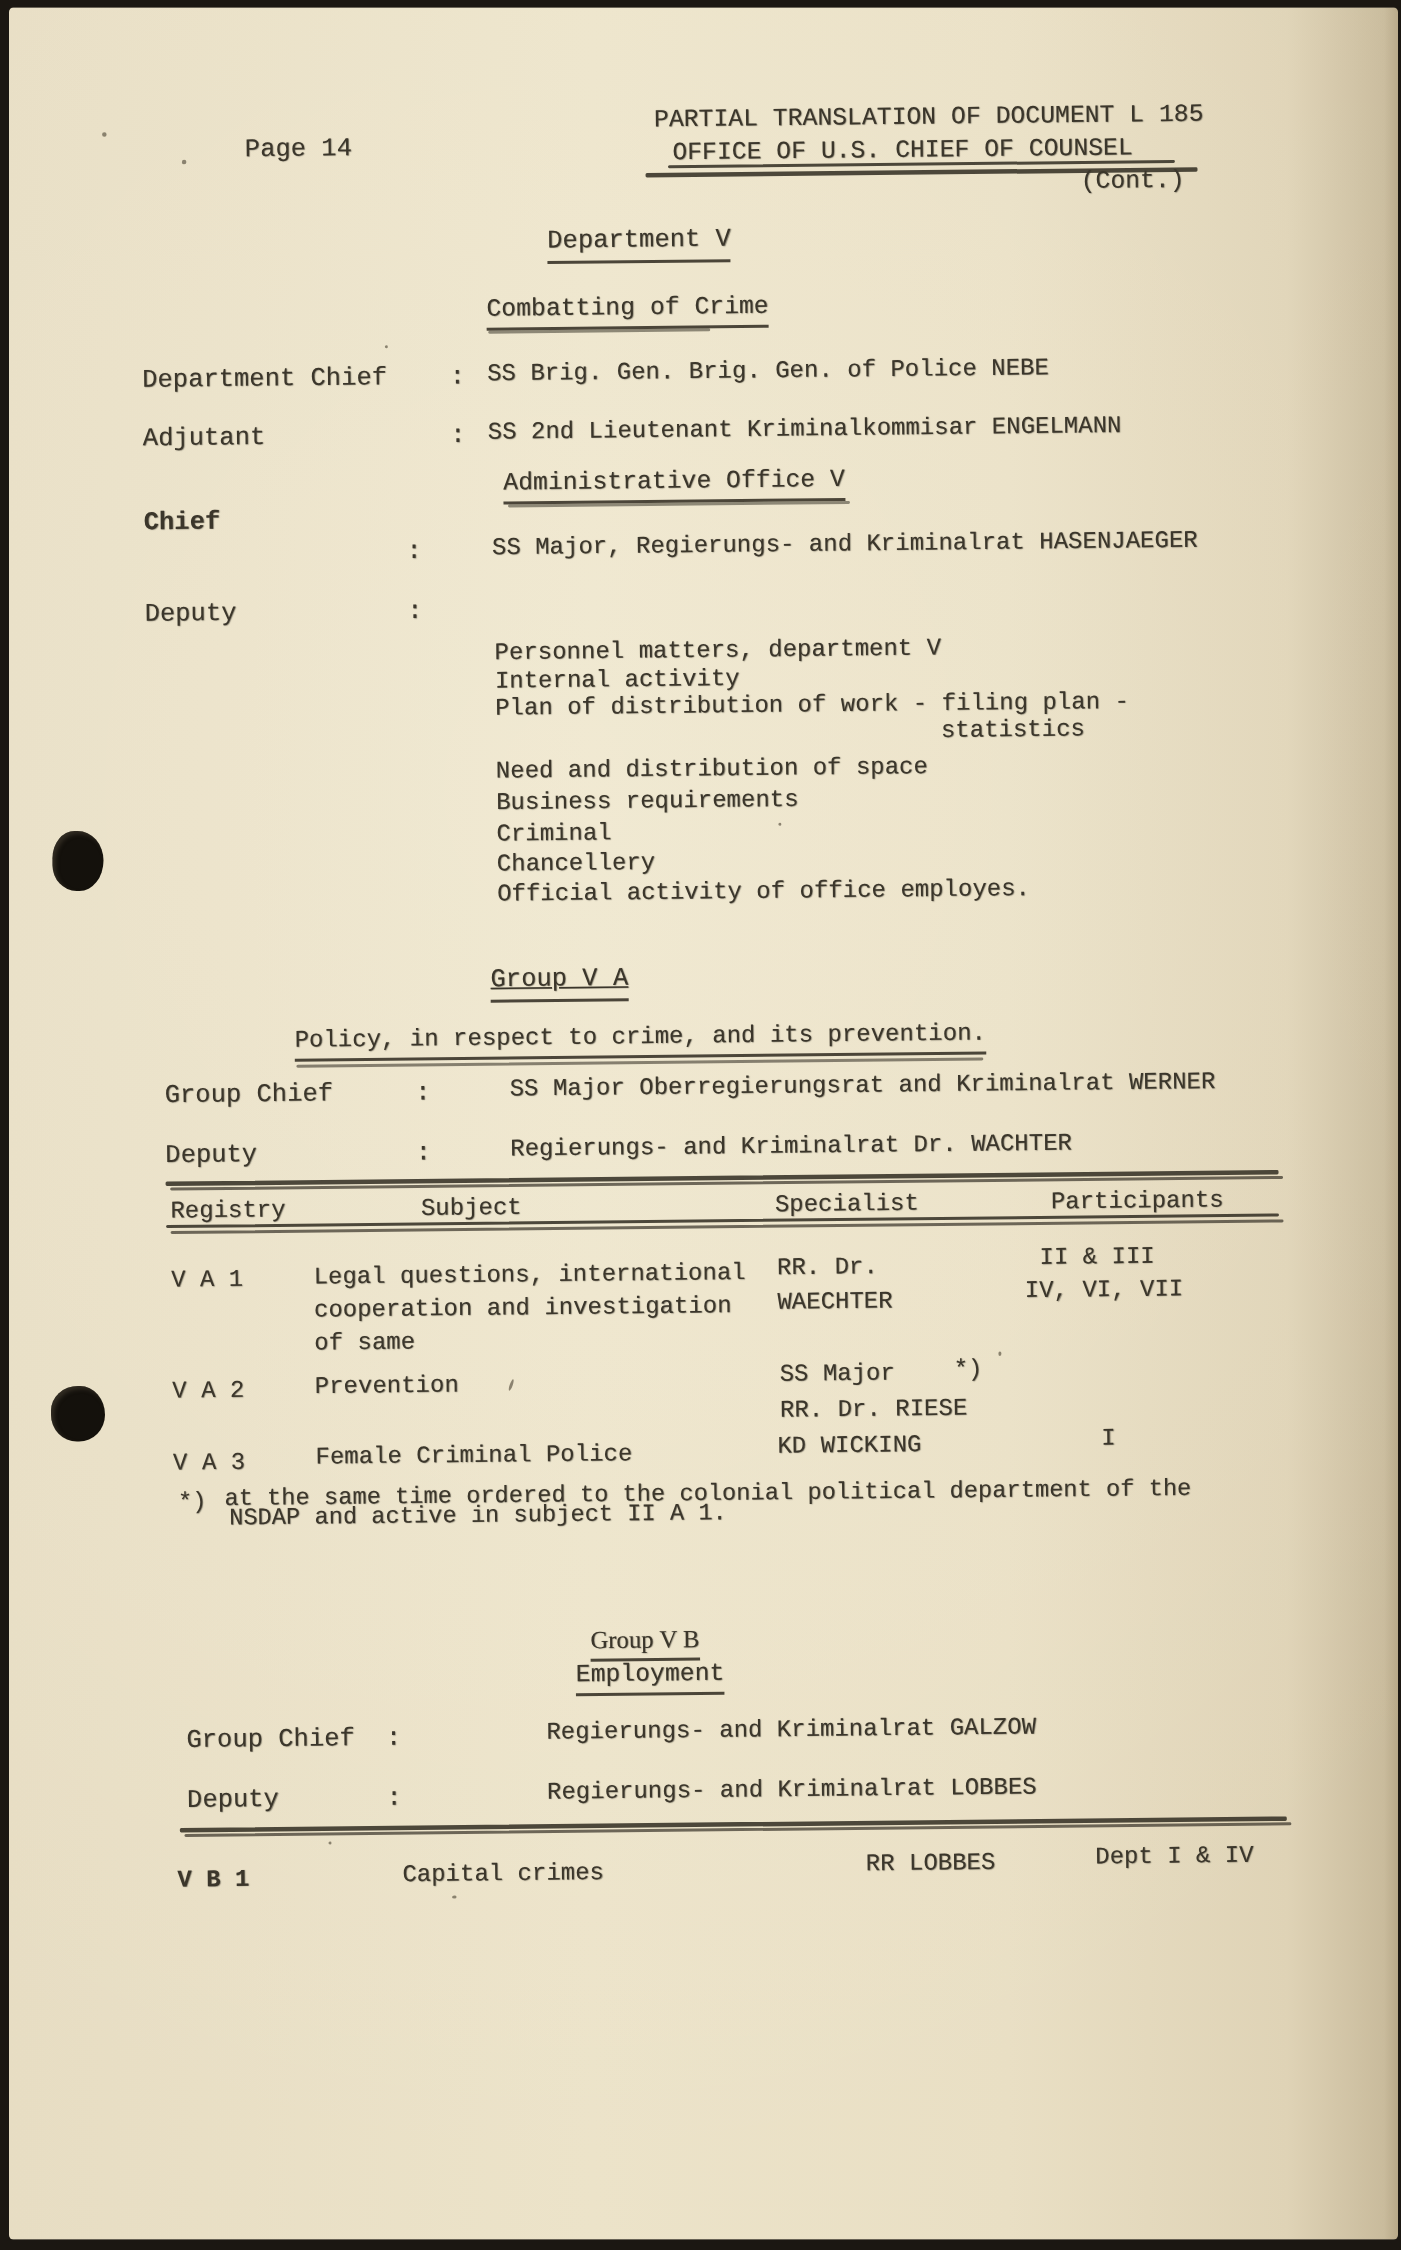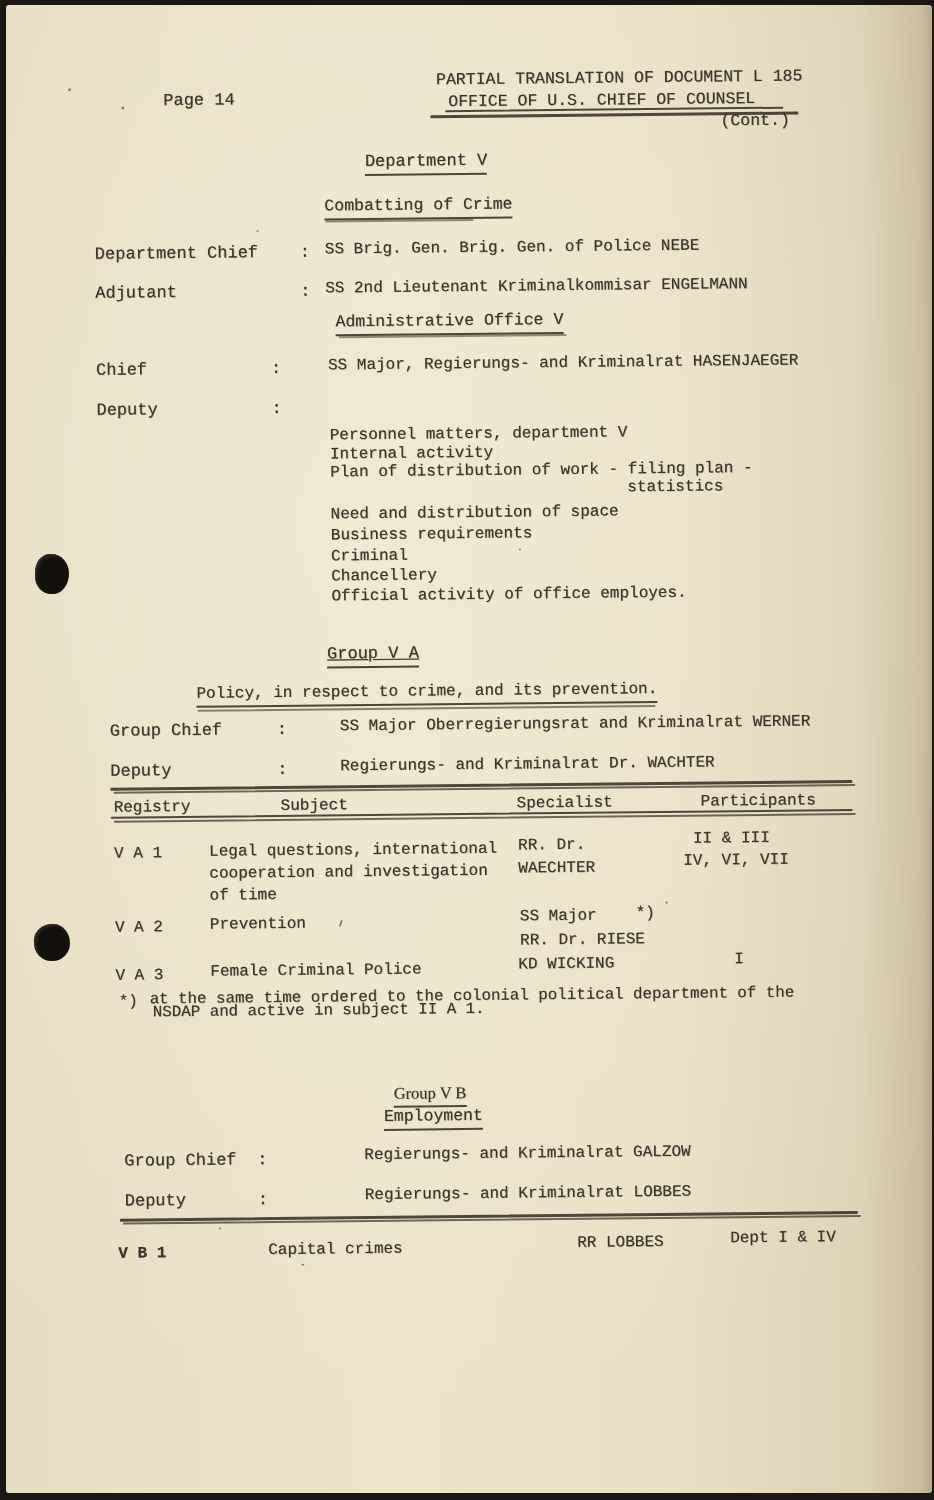--- a/index.html
+++ b/index.html
@@ -60,21 +60,21 @@
   <div class="t fs17" style="left:305px;top:241px;">:</div>
   <div class="t" style="left:330px;top:238px;">SS Brig. Gen. Brig. Gen. of Police NEBE</div>
 
   <div class="t fs17" style="left:100px;top:280px;">Adjutant</div>
   <div class="t fs17" style="left:305px;top:280px;">:</div>
   <div class="t" style="left:330px;top:277px;">SS 2nd Lieutenant Kriminalkommisar ENGELMANN</div>
 
   <div class="t fs165 u" style="left:340px;top:311px;">Administrative Office V</div>
   <div class="rule" style="left:343px;top:335px;width:228px;opacity:.6;"></div>
 
-  <div class="t fs17" style="left:100px;top:357px;">Chief</div>
+  <div class="t fs17" style="left:100px;top:336px;font-weight:bold;">Chief</div>
   <div class="t fs17" style="left:275px;top:357px;">:</div>
   <div class="t" style="left:332px;top:354px;">SS Major, Regierungs- and Kriminalrat HASENJAEGER</div>
 
   <div class="t fs17" style="left:100px;top:397px;">Deputy</div>
   <div class="t fs17" style="left:275px;top:397px;">:</div>
 
   <div class="t" style="left:333px;top:424px;">Personnel matters, department V</div>
   <div class="t" style="left:333px;top:443px;">Internal activity</div>
   <div class="t" style="left:333px;top:461px;">Plan of distribution of work - filing plan -</div>
   <div class="t" style="left:630px;top:479px;">statistics</div>
@@ -99,21 +99,21 @@
   <div class="rule thick dbl" style="left:110px;top:784px;width:742px;"></div>
   <div class="t" style="left:113px;top:794px;">Registry</div>
   <div class="t" style="left:280px;top:794px;">Subject</div>
   <div class="t" style="left:516px;top:794px;">Specialist</div>
   <div class="t" style="left:700px;top:794px;">Participants</div>
   <div class="rule dbl" style="left:110px;top:813px;width:742px;"></div>
 
   <div class="t" style="left:113px;top:840px;">V A 1</div>
   <div class="t" style="left:208px;top:839px;">Legal questions, international</div>
   <div class="t" style="left:208px;top:861px;">cooperation and investigation</div>
-  <div class="t" style="left:208px;top:883px;">of time</div>
+  <div class="t" style="left:208px;top:883px;">of same</div>
   <div class="t" style="left:517px;top:836px;">RR. Dr.</div>
   <div class="t" style="left:517px;top:859px;">WAECHTER</div>
   <div class="t" style="left:692px;top:831px;">II &amp; III</div>
   <div class="t" style="left:682px;top:853px;">IV, VI, VII</div>
 
   <div class="t" style="left:113px;top:914px;">V A 2</div>
   <div class="t" style="left:208px;top:912px;">Prevention</div>
   <div class="t" style="left:518px;top:907px;text-align:center;">SS Major</div>
   <div class="t" style="left:634px;top:905px;">*)</div>
   <div class="t" style="left:518px;top:931px;">RR. Dr. RIESE</div>

